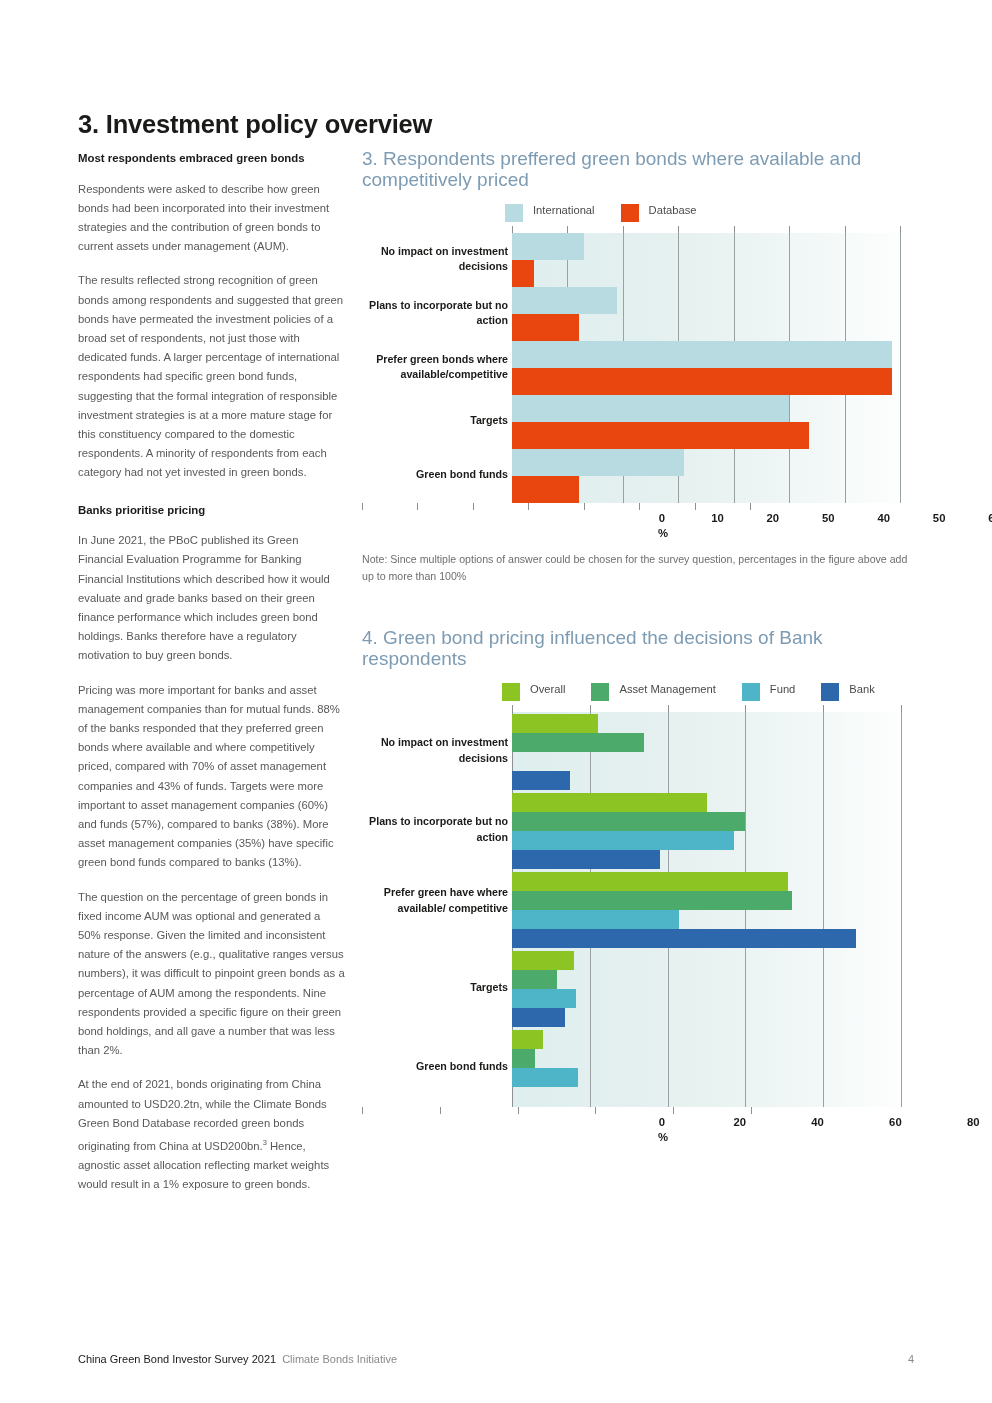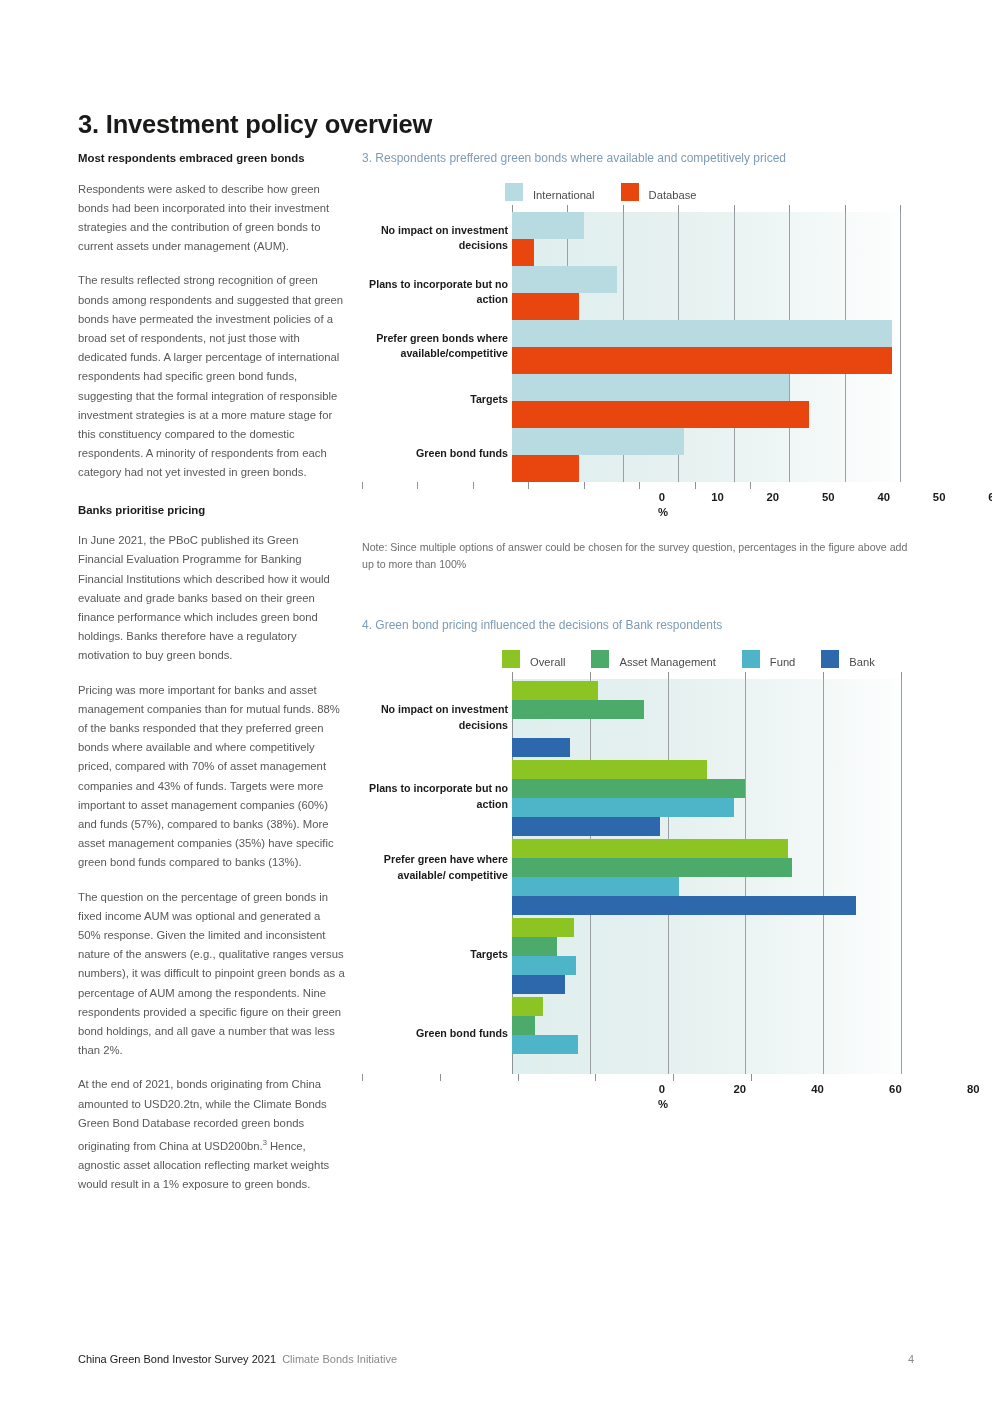--- a/index.html
+++ b/index.html
@@ -34,30 +34,30 @@
   .body-p {
     font-size:11.3px; line-height:19.2px; color:#58585a;
     margin:0 0 15px 0; font-weight:400;
   }
   .body-p sup { font-size:7.5px; vertical-align:super; }
 
   
   .col-right { position:absolute; left:362px; top:148px; width:552px; }
 
   .fig-title {
-    font-size:12px; line-height:21px; color:#7d9cb4; font-weight:400;
+    font-size:19px; line-height:21px; color:#7d9cb4; font-weight:400;
     margin:0;
   }
 
   .legend {
     display:flex; align-items:center; gap:0;
     margin-top:14px; padding-left:143px;
   }
   .legend.lg2 { padding-left:140px; gap:0; }
-  .legend-item { display:flex; align-items:flex-end; margin-right:26px; }
+  .legend-item { display:flex; align-items:flex-start; margin-right:26px; }
   .swatch { width:18px; height:18px; display:block; margin-right:10px; }
   .legend-label { font-size:11.2px; color:#4a4a4a; white-space:nowrap; }
 
   
   .chart { position:relative; margin-top:11px; }
   .plot-wrap { position:relative; }
   .cat-label {
     position:absolute; left:0; width:146px;
     font-size:10.7px; font-weight:700; color:#1a1a18; line-height:15.5px;
     text-align:right;
@@ -178,21 +178,21 @@
           <div class="axis-num" style="left: 0px; top: 9px;">0</div>
           <div class="axis-num" style="left: 55.4286px; top: 9px;">10</div>
           <div class="axis-num" style="left: 110.857px; top: 9px;">20</div>
           <div class="axis-num" style="left: 166.286px; top: 9px;">50</div>
           <div class="axis-num" style="left: 221.714px; top: 9px;">40</div>
           <div class="axis-num" style="left: 277.143px; top: 9px;">50</div>
           <div class="axis-num" style="left: 332.571px; top: 9px;">60</div>
           <div class="axis-pct" style="left: -4px; top: 24px;">%</div>
         </div>
       </div>
-    <p class="note" id="note-3" style="margin-top: 23px;">Note:  Since multiple options of answer could be chosen for the survey question, percentages in the figure above add up to more than 100%</p>
+    <p class="note" id="note-3" style="margin-top: 14px;">Note:  Since multiple options of answer could be chosen for the survey question, percentages in the figure above add up to more than 100%</p>
 
     <p class="fig-title" id="fig4-title" style="margin-top: 42px;">4. Green bond pricing influenced the decisions of Bank respondents</p>
     <div class="legend lg2" id="legend-4">
         <div class="legend-item">
           <span class="swatch" style="background: rgb(140, 196, 36);"></span>
           <span class="legend-label">Overall</span>
         </div>
         <div class="legend-item">
           <span class="swatch" style="background: rgb(76, 170, 106);"></span>
           <span class="legend-label">Asset Management</span>

